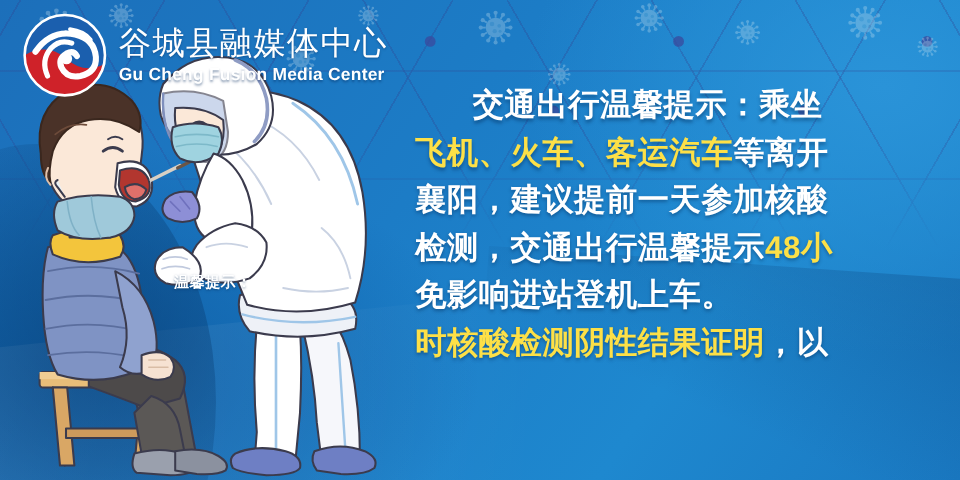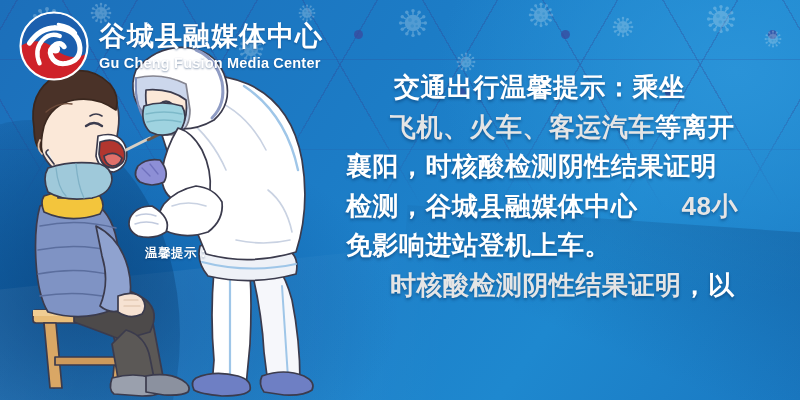--- a/index.html
+++ b/index.html
@@ -97,21 +97,21 @@
     gap: 9px;
     z-index: 6;
   }
   .logo-mark {
     width: 72px; height: 72px;
     flex: 0 0 auto;
   }
   .logo-text { line-height: 1; padding-top: 2px; }
   .logo-cn {
     font-size: 27px;
-    font-weight: bold;
+    font-weight: normal;
     color: #ffffff;
     letter-spacing: 1px;
     text-shadow: 0 1px 2px rgba(0,40,90,.45);
     white-space: nowrap;
   }
   .logo-en {
     margin-top: 6px;
     font-size: 14.5px;
     font-weight: bold;
     color: #ffffff;
@@ -132,35 +132,35 @@
   .headline .ln {
     font-size: 26px;
     font-weight: bold;
     line-height: 1.52;
     color: #ffffff;
     letter-spacing: .5px;
     text-shadow: 0 2px 3px rgba(0,40,85,.45);
     white-space: nowrap;
   }
   .headline .ln.indent { text-indent: 48px; }
-  .hl-y { color: #e5e5e5; margin-left: 44px; }
+  .hl-y { color: #fde047; }
 
   
   .scene {
     position: absolute;
     left: 0; top: 0;
     width: 350px; height: 400px;
     z-index: 5;
   }
   .scene svg { display: block; }
 
   .tip-caption {
     position: absolute;
     left: 145px;
-    top: 243px;
+    top: 225px;
     z-index: 7;
     color: #ffffff;
     font-size: 12.5px;
     font-weight: bold;
     line-height: 1.65;
     letter-spacing: .5px;
     text-shadow: 0 1px 2px rgba(0,40,85,.5);
     white-space: nowrap;
   }
 </style>
@@ -543,22 +543,22 @@
     </div>
     <div class="logo-text">
       <div class="logo-cn">谷城县融媒体中心</div>
       <div class="logo-en">Gu Cheng Fusion Media Center</div>
     </div>
   </div>
 
   <div class="headline" id="headline">
       <div class="ln indent"><span>交通出行温馨提示：乘坐</span></div>
       <div class="ln"><span class="hl-y">飞机、火车、客运汽车</span><span>等离开</span></div>
-      <div class="ln"><span>襄阳，时核酸检测阴性结果证明</span></div>
-      <div class="ln"><span>检测，谷城县融媒体中心</span><span class="hl-y">48小</span></div>
+      <div class="ln"><span>襄阳，建议提前一天参加核酸</span></div>
+      <div class="ln"><span>检测，交通出行温馨提示</span><span class="hl-y">48小</span></div>
       <div class="ln"><span>免影响进站登机上车。</span></div>
       <div class="ln"><span class="hl-y">时核酸检测阴性结果证明</span><span>，以</span></div>
     </div>
 
   <div class="scene">
     <svg viewBox="0 0 350 400" width="350" height="400" aria-hidden="true">
       <g stroke="#3b3b4d" stroke-width="1.7" stroke-linejoin="round" stroke-linecap="round">
 
         <g>
           <rect x="33" y="310" width="105" height="13" rx="3" fill="#e8bd79"></rect>

